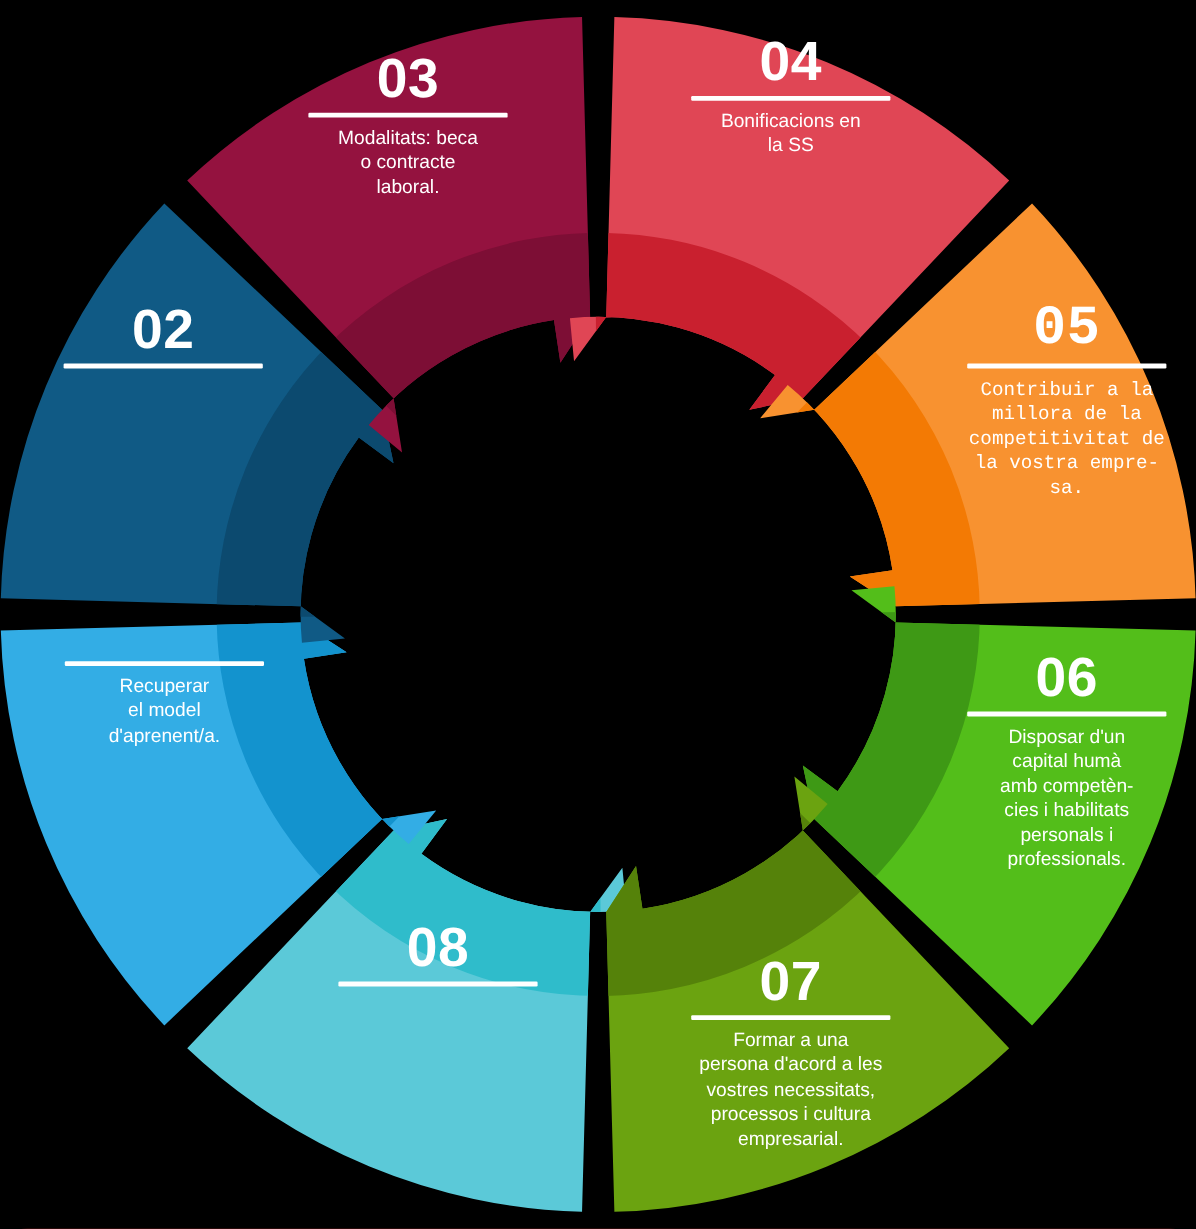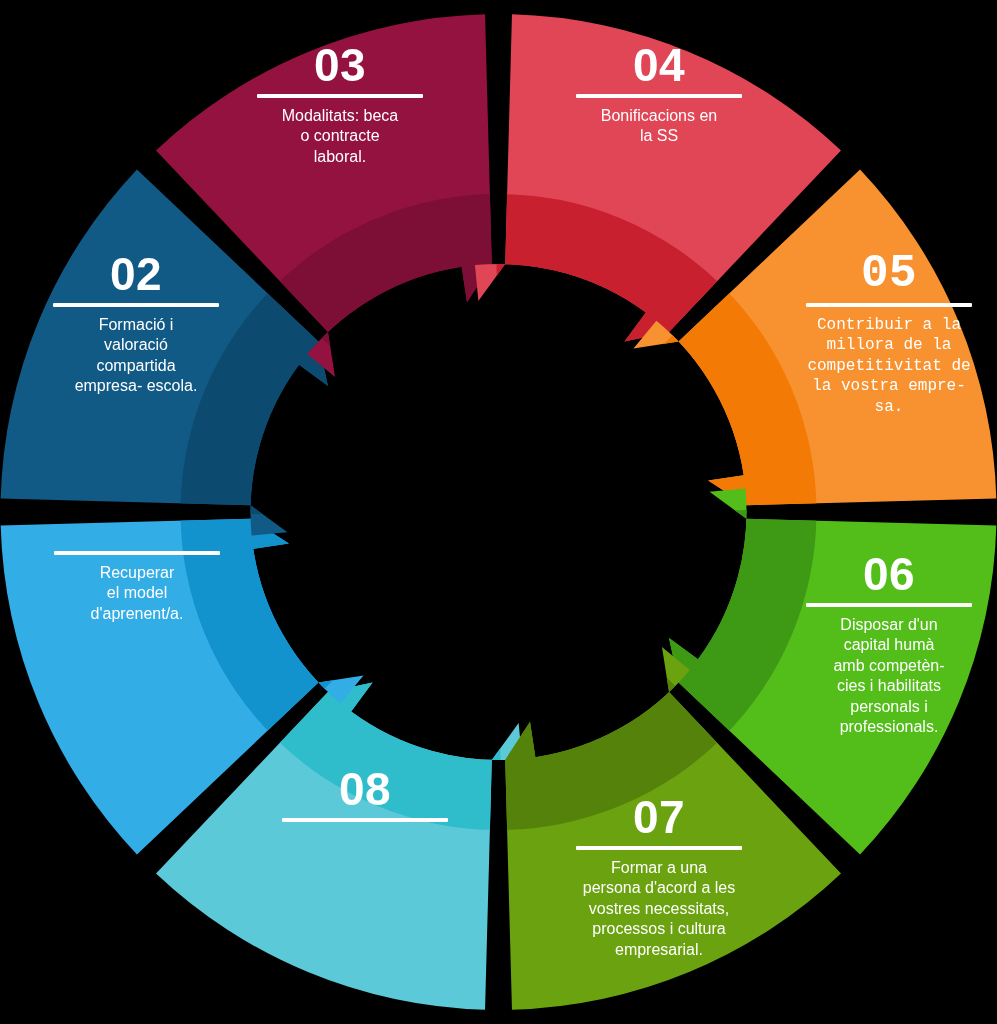--- a/index.html
+++ b/index.html
@@ -54,33 +54,33 @@
     font-size: 16px;
     line-height: 1.28;
     color: #ffffff;
     white-space: pre-line;
   }
 
   
   #label-03 { left: 247px; top: 42px;  width: 186px; }
   #label-03 .seg-rule { width: 166px; }
 
-  #label-04 { left: 566px; top: 42px;  width: 186px; }
+  #label-04 { left: 566px; top: 28px;  width: 186px; }
   #label-04 .seg-rule { width: 166px; }
 
   #label-02 { left: 43px;  top: 251px; width: 186px; }
   #label-02 .seg-rule { width: 166px; }
 
   #label-05 { left: 796px; top: 251px; width: 186px; font-family: Liberation Mono, monospace; }
   #label-05 .seg-rule { width: 166px; }
 
   #label-01 { left: 44px;  top: 545px; width: 186px; }
   #label-01 .seg-rule { width: 166px; }
 
-  #label-06 { left: 796px; top: 541px; width: 186px; margin-top: 10px; }
+  #label-06 { left: 796px; top: 541px; width: 186px; }
   #label-06 .seg-rule { width: 166px; }
 
   #label-08 { left: 272px; top: 766px; width: 186px; }
   #label-08 .seg-rule { width: 166px; }
 
   #label-07 { left: 566px; top: 794px; width: 186px; }
   #label-07 .seg-rule { width: 166px; }
 </style>
 </head>
 <body>
@@ -145,24 +145,20 @@
   <div class="seg-label" id="label-04">
     <div class="seg-num">04</div>
     <div class="seg-rule"></div>
     <div class="seg-text">Bonificacions en
 la SS</div>
   </div>
 
   <div class="seg-label" id="label-02">
     <div class="seg-num">02</div>
     <div class="seg-rule"></div>
-    <div class="seg-text">Formació i
-valoració
-compartida
-empresa- escola.</div>
   </div>
 
   <div class="seg-label" id="label-05">
     <div class="seg-num">05</div>
     <div class="seg-rule"></div>
     <div class="seg-text">Contribuir a la
 millora de la
 competitivitat de
 la vostra empre-
 sa.</div>

